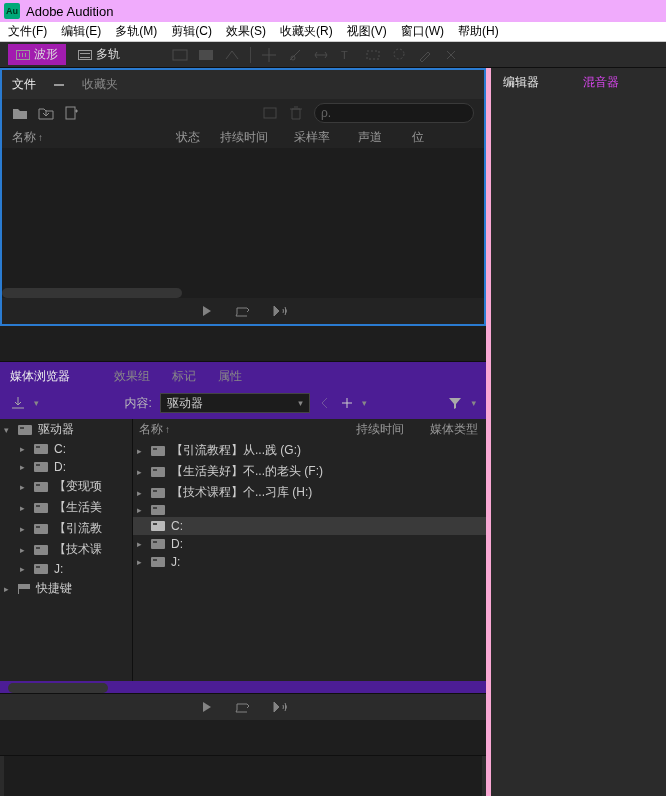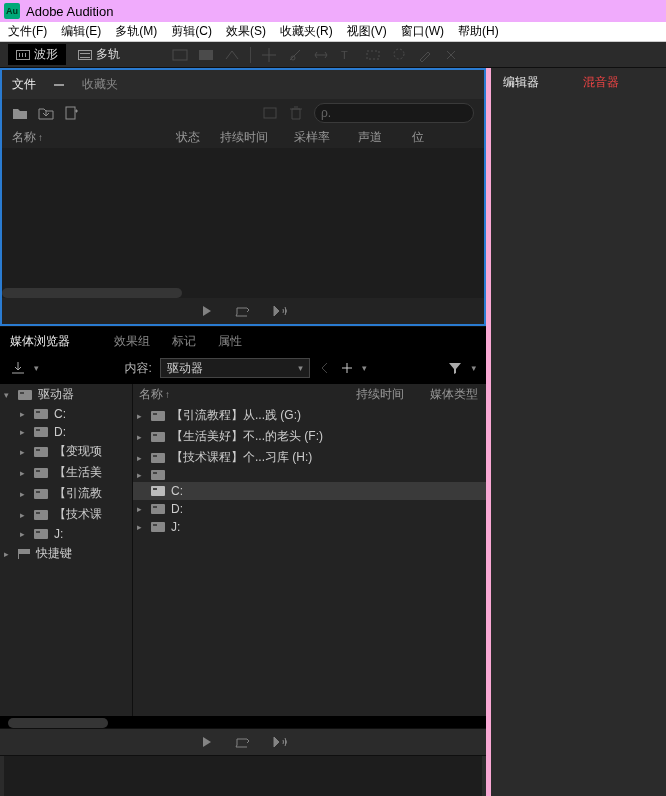--- a/index.html
+++ b/index.html
@@ -10,30 +10,30 @@
 .app-icon { width: 16px; height: 16px; background: #00a878; border-radius: 2px; display: flex; align-items: center; justify-content: center; color: #003820; font-size: 9px; font-weight: bold; }
 .app-title { color: #000; font-size: 13px; }
 
 
 .menubar { height: 20px; background: #fff; display: flex; align-items: center; padding: 0 8px; gap: 14px; border-bottom: 1px solid #ccc; }
 .menubar span { color: #000; font-size: 12px; cursor: pointer; }
 
 
 .mode-strip { height: 26px; background: #2b2b2b; display: flex; align-items: center; gap: 4px; padding: 0 8px; border-bottom: 1px solid #0f0f0f; }
 .mode-btn { display: flex; align-items: center; gap: 4px; padding: 2px 8px; cursor: pointer; color: #ddd; font-size: 12px; }
-.mode-btn.active { background: #000000; text-align: center; }
+.mode-btn.active { background: #a21caf; text-align: center; }
 .mode-icon { width: 14px; height: 10px; border: 1px solid #999; position: relative; }
 .mode-icon.wf::after { content:""; position: absolute; inset: 2px; background: repeating-linear-gradient(90deg,#999 0 1px,transparent 1px 3px); }
 .mode-icon.mt::after { content:""; position: absolute; inset: 1px; background: repeating-linear-gradient(0deg,#999 0 1px,transparent 1px 4px); }
 .tool-strip { display: flex; align-items: center; gap: 10px; margin-left: 40px; }
 .tool-strip .ti { width: 16px; height: 16px; opacity: 0.35; }
 
 
 .main { display: flex; height: calc(796px - 22px - 20px - 26px); }
-.left-col { width: 486px; display: flex; flex-direction: column; }
+.left-col { width: 486px; display: flex; flex-direction: column; gap: 35px; }
 .right-col { flex: 1; background: #2b2b2b; border-left: 5px solid #f9a8d4; }
 
 
 .panel-tabs { display: flex; align-items: center; gap: 18px; padding: 6px 10px; background: #2b2b2b; }
 .panel-tabs .tab { color: #888; font-size: 12px; cursor: pointer; }
 .panel-tabs .tab.active { color: #eee; }
 .panel-tabs .dd { width: 10px; height: 2px; border-top: 1px solid #999; border-bottom: 1px solid #999; margin-top: 1px; }
 
 
 .files-panel { border: 2px solid #2a7bd1; background: #232323; display: flex; flex-direction: column; }
@@ -41,21 +41,21 @@
 .files-toolbar .ico { width: 16px; height: 14px; opacity: 0.8; cursor: pointer; }
 .search-box { margin-left: auto; width: 160px; height: 20px; background: #181818; border: 1px solid #3a3a3a; border-radius: 10px; display: flex; align-items: center; padding: 0 6px; color: #666; }
 .col-headers { display: flex; padding: 2px 10px; color: #999; gap: 4px; font-size: 12px; }
 .col-headers span { white-space: nowrap; }
 .files-body { flex: 1; background: #1d1d1d; min-height: 150px; position: relative; }
 .scrollbar-h { position: absolute; bottom: 0; left: 0; width: 180px; height: 10px; background: #353535; border-radius: 5px; }
 .files-footer { display: flex; justify-content: center; gap: 20px; padding: 6px 0; background: #232323; }
 .files-footer .pico { width: 16px; height: 14px; opacity: 0.7; cursor: pointer; }
 
 
-.mb-panel { flex: 1; background: #000000; display: flex; flex-direction: column; border-top: 1px solid #0f0f0f; }
+.mb-panel { flex: 1; background: #4c1d95; display: flex; flex-direction: column; border-top: 1px solid #0f0f0f; }
 .mb-tabs { display: flex; gap: 22px; padding: 6px 10px; }
 .mb-tabs .tab { color: #888; cursor: pointer; }
 .mb-tabs .tab.active { color: #eee; }
 .mb-toolbar { display: flex; align-items: center; gap: 8px; padding: 2px 10px 6px 10px; }
 .mb-toolbar .lbl { color: #bbb; }
 .mb-select { width: 150px; height: 20px; background: #1c1c1c; border: 1px solid #444; display: flex; align-items: center; justify-content: space-between; padding: 0 6px; color: #ccc; cursor: pointer; }
 .mb-split { display: flex; flex: 1; min-height: 0; }
 .mb-tree { width: 132px; background: #232323; overflow: hidden; }
 .mb-list { flex: 1; background: #232323; border-left: 1px solid #0f0f0f; overflow: hidden; }
 .tree-item, .list-item { display: flex; align-items: center; gap: 6px; padding: 2px 4px; font-size: 12px; color: #ccc; cursor: pointer; white-space: nowrap; overflow: hidden; }
@@ -70,21 +70,21 @@
 .mb-footer { display: flex; justify-content: center; gap: 20px; padding: 6px 0; background: #2b2b2b; border-top: 1px solid #0f0f0f; }
 .mb-footer .pico { width: 16px; height: 14px; opacity: 0.7; cursor: pointer; }
 .mb-scroll { height: 10px; background: #353535; border-radius: 5px; width: 100px; margin: 2px 0 0 8px; }
 
 
 .hist-panel { background: #2b2b2b; border-top: 1px solid #0f0f0f; }
 .hist-body { height: 40px; background: #1d1d1d; margin: 0 4px; }
 
 
 .right-tabs { display: flex; gap: 22px; padding: 6px 12px; }
-.right-tabs .tab { color: #ef4444; cursor: pointer; }
+.right-tabs .tab { color: #d946ef; cursor: pointer; }
 .right-tabs .tab.active { color: #eee; }
 
 
 svg { display: block; }
 .arrow-up::after { content:"↑"; font-size: 10px; margin-left: 2px; }
 </style>
 </head>
 <body>
 
 <div class="titlebar">

